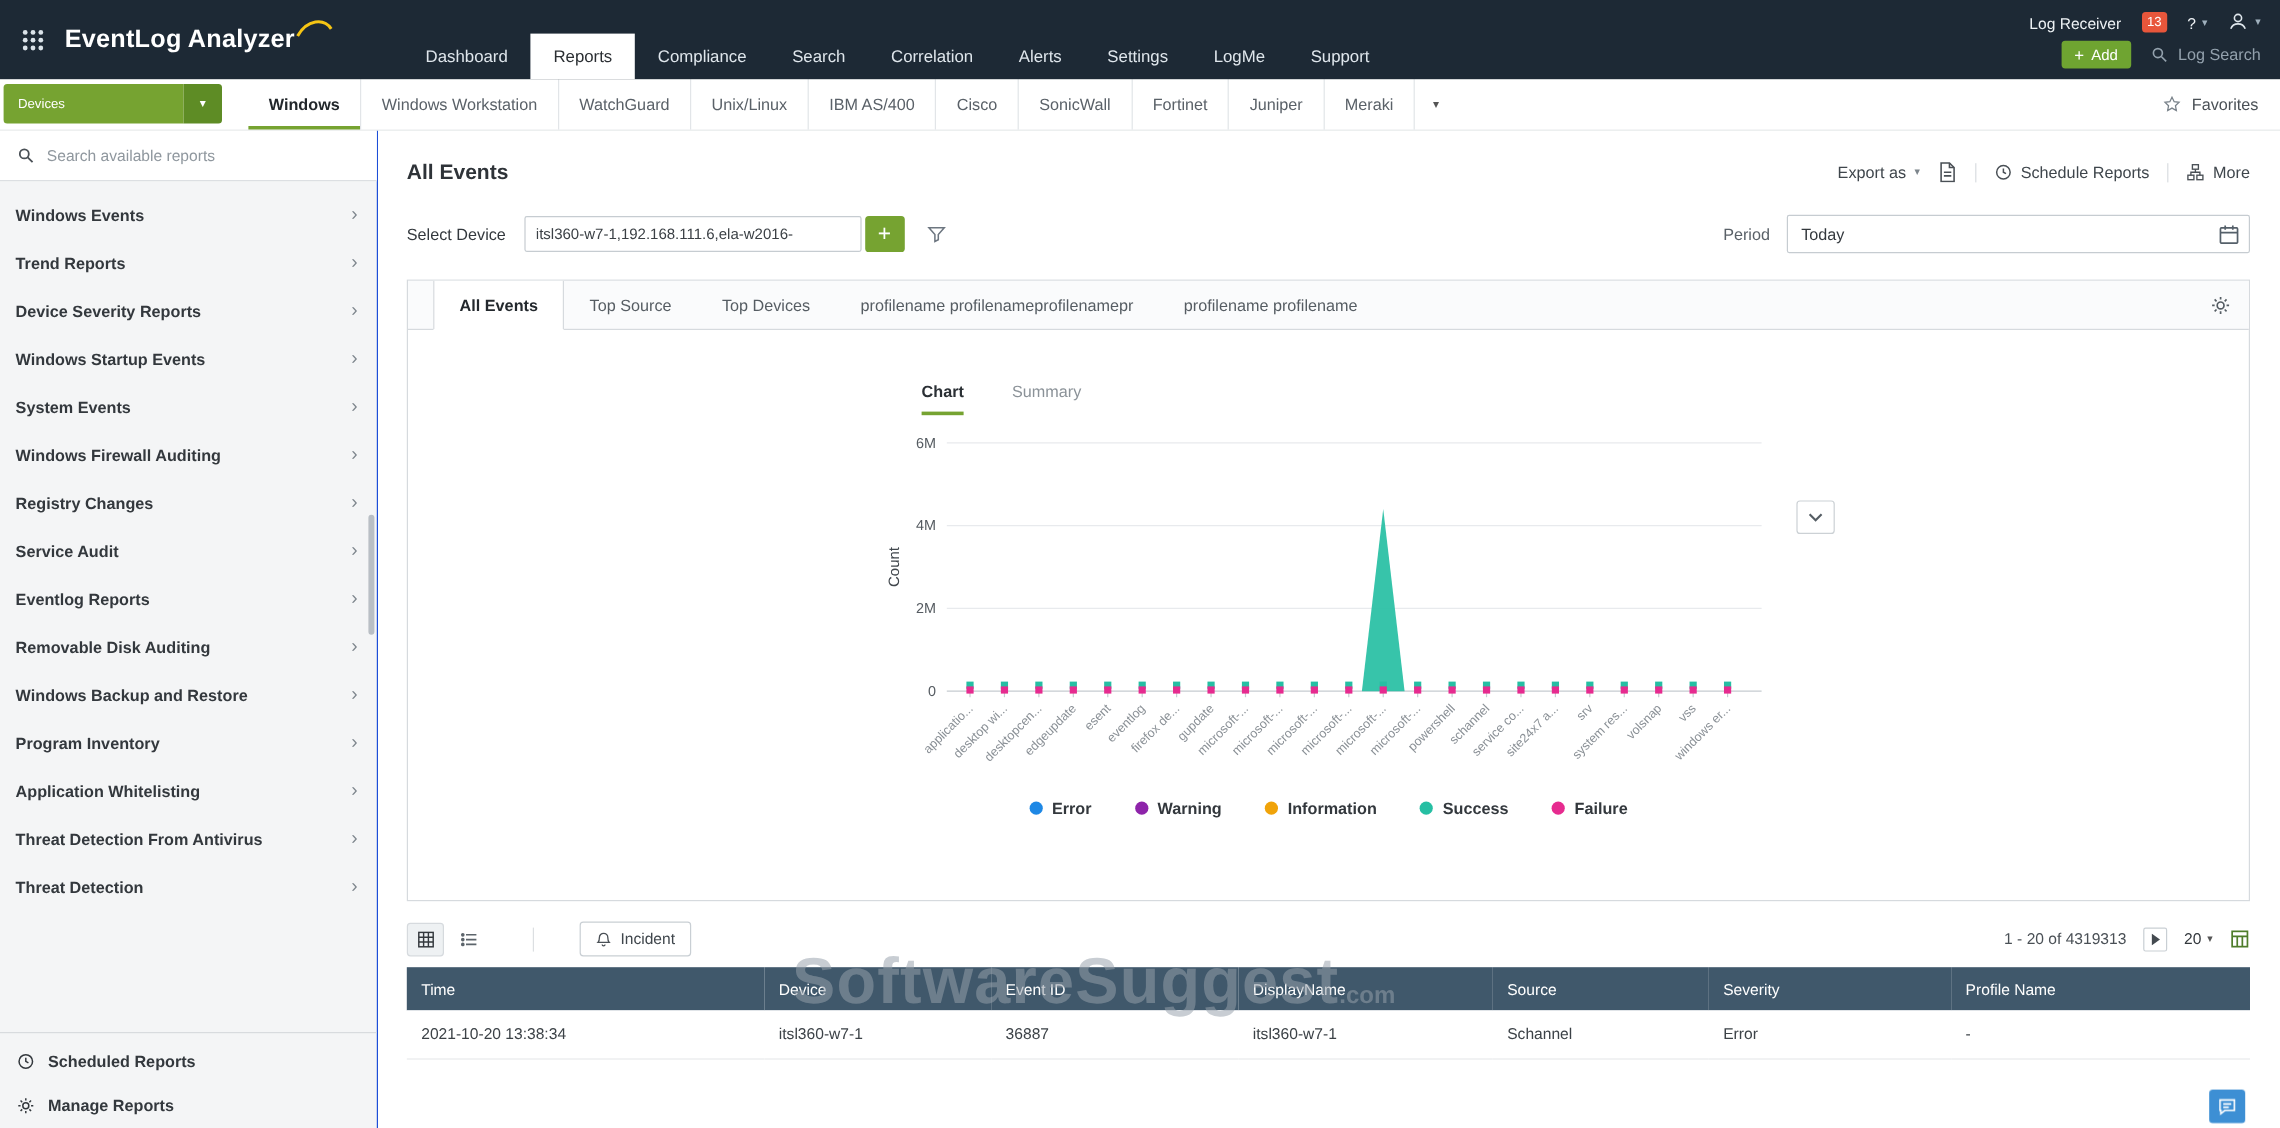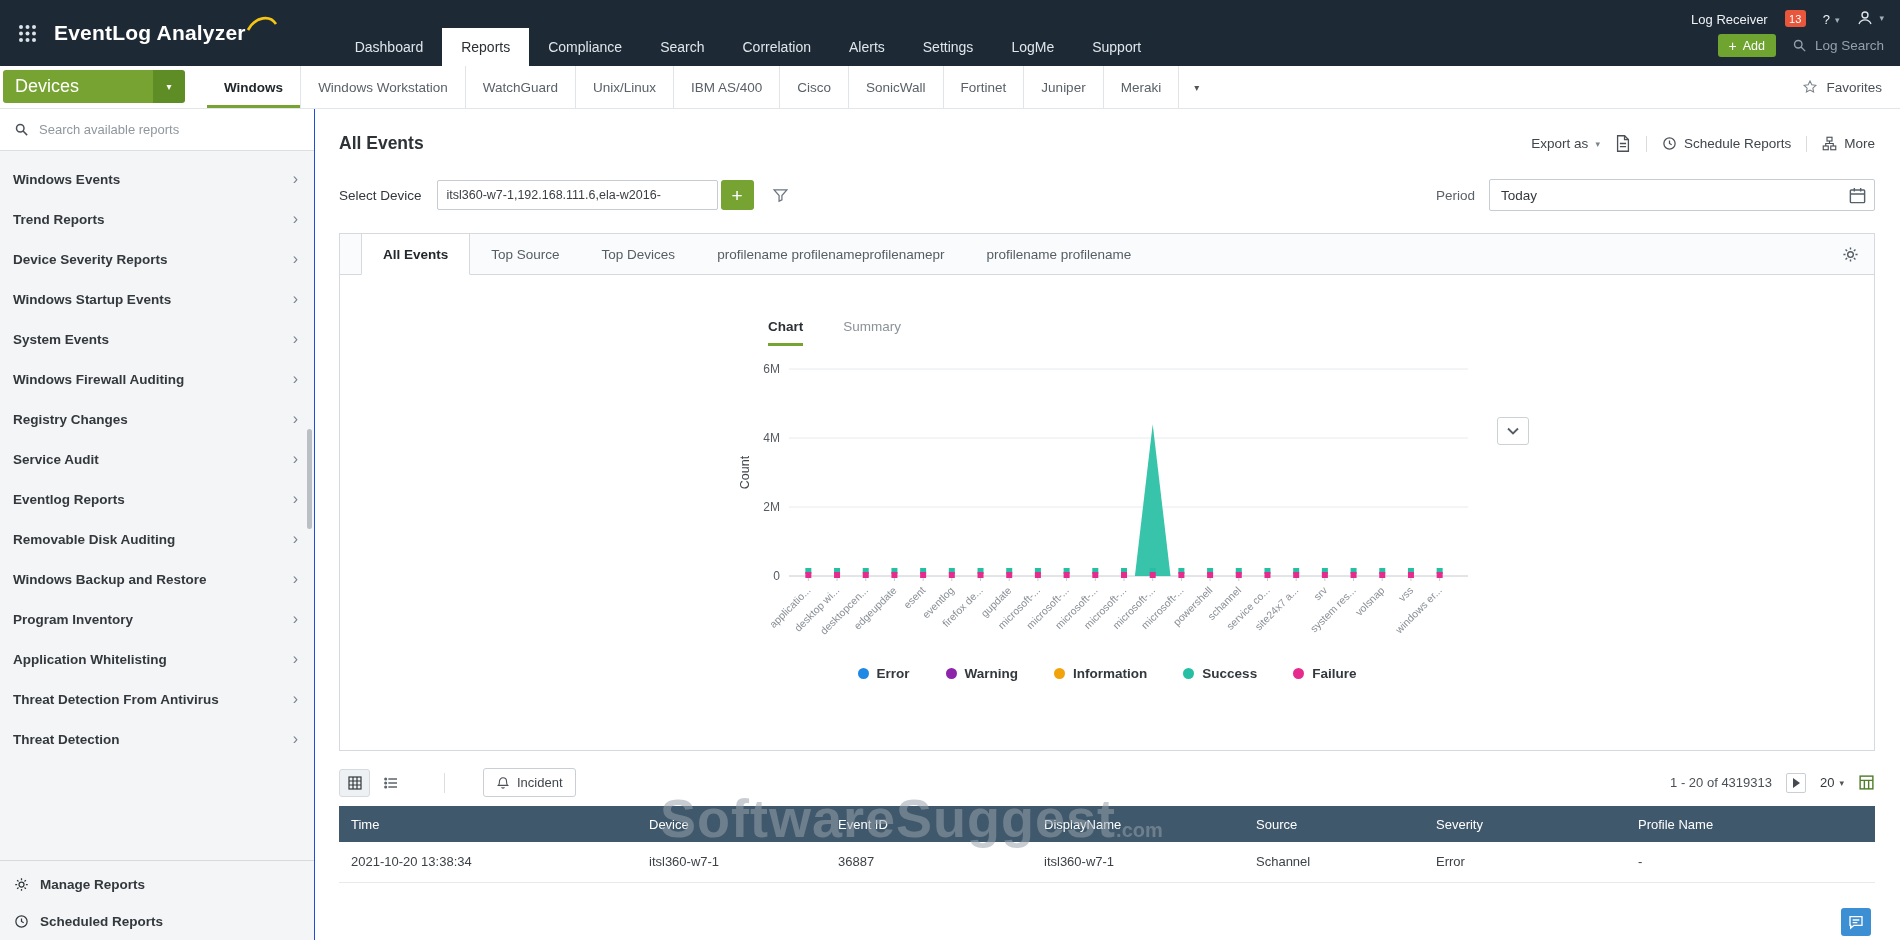--- a/index.html
+++ b/index.html
@@ -22,21 +22,21 @@
 .help-menu,.user-menu,.log-receiver{display:inline-flex;align-items:center;gap:5px;cursor:pointer;}
 .caret{font-size:9px;color:#9fb0bd;}
 .topbar-row2{display:flex;align-items:center;justify-content:flex-end;gap:16px;}
 .add-btn{background:#6fa431;color:#fff;border:none;border-radius:3px;height:23px;padding:0 11px;font-size:12.5px;display:inline-flex;align-items:center;gap:6px;cursor:pointer;font-family:inherit;}
 .add-btn .plus{font-size:14px;line-height:1;}
 .log-search{display:inline-flex;align-items:center;gap:8px;color:#93a1ad;font-size:13.5px;cursor:pointer;}
 
 
 .device-bar{height:43px;background:#fff;border-bottom:1px solid #e3e6e8;display:flex;align-items:stretch;}
 .devices-btn{display:flex;margin:4px 6px 5px 3px;cursor:pointer;}
-.devices-btn .main{background:#76a331;color:#fff;font-size:18px;display:flex;align-items:center;padding:0 12px;border-radius:3px 0 0 3px;min-width:150px;}
+.devices-btn .main{background:#76a331;color:#fff;font-size:11px;display:flex;align-items:center;padding:0 12px;border-radius:3px 0 0 3px;min-width:150px;}
 .devices-btn .arrow{background:#5e8c25;color:#fff;width:32px;display:flex;align-items:center;justify-content:center;border-radius:0 3px 3px 0;font-size:10px;}
 .device-tabs{display:flex;align-items:stretch;margin-left:16px;}
 .dev-tab{display:flex;align-items:center;padding:0 17px;font-size:13.5px;color:#5a6168;cursor:pointer;white-space:nowrap;}
 .dev-tab + .dev-tab{border-left:1px solid #e2e5e8;}
 .dev-tab.active{color:#22272b;box-shadow:inset 0 -3px 0 #76a331;font-weight:700;}
 .dev-more{display:flex;align-items:center;padding:0 15px;color:#555;border-left:1px solid #e2e5e8;font-size:10px;cursor:pointer;}
 .favorites{margin-left:auto;display:flex;align-items:center;gap:8px;padding-right:18px;color:#4a5056;font-size:13.5px;cursor:pointer;}
 
 
 .layout{display:flex;height:831px;}
@@ -273,31 +273,31 @@
           <span class="chev">›</span>
         </li>
         <li class="sidebar-item">
           <span>Threat Detection</span>
           <span class="chev">›</span>
         </li>
       </ul>
     <div class="sidebar-footer">
       <div class="sidebar-footer-item">
         <svg width="15" height="15" viewBox="0 0 24 24" fill="none" stroke="#33383d" stroke-width="2">
+          <circle cx="12" cy="12" r="9"></circle>
+            <path d="M12 7v5l3.5 2"></path>
+        </svg>
+        <span>Scheduled Reports</span>
+      </div>
+      <div class="sidebar-footer-item">
+        <svg width="15" height="15" viewBox="0 0 24 24" fill="none" stroke="#33383d" stroke-width="2">
           <circle cx="12" cy="12" r="4"></circle>
             <path d="M12 2v3M12 19v3M2 12h3M19 12h3M5 5l2.2 2.2M16.8 16.8L19 19M19 5l-2.2 2.2M7.2 16.8L5 19"></path>
         </svg>
         <span>Manage Reports</span>
-      </div>
-      <div class="sidebar-footer-item">
-        <svg width="15" height="15" viewBox="0 0 24 24" fill="none" stroke="#33383d" stroke-width="2">
-          <circle cx="12" cy="12" r="9"></circle>
-            <path d="M12 7v5l3.5 2"></path>
-        </svg>
-        <span>Scheduled Reports</span>
       </div>
     </div>
     <div class="sidebar-scroll-thumb"></div>
   </aside>
 
   <main class="content">
 
     <div class="page-head">
       <h1>All Events</h1>
       <div class="page-actions">

